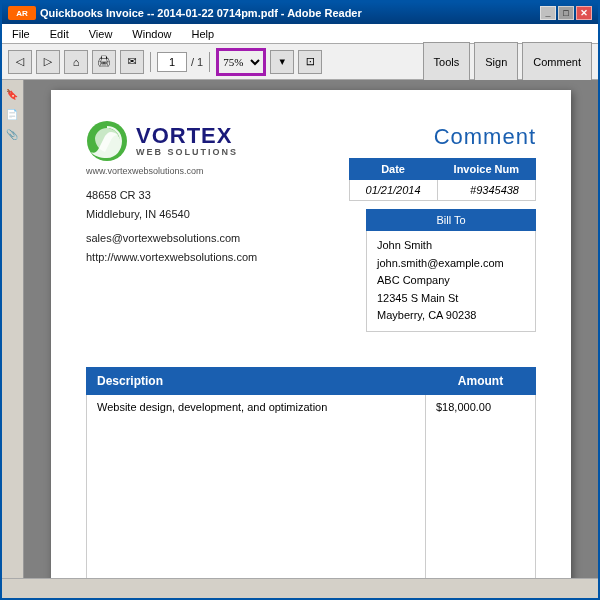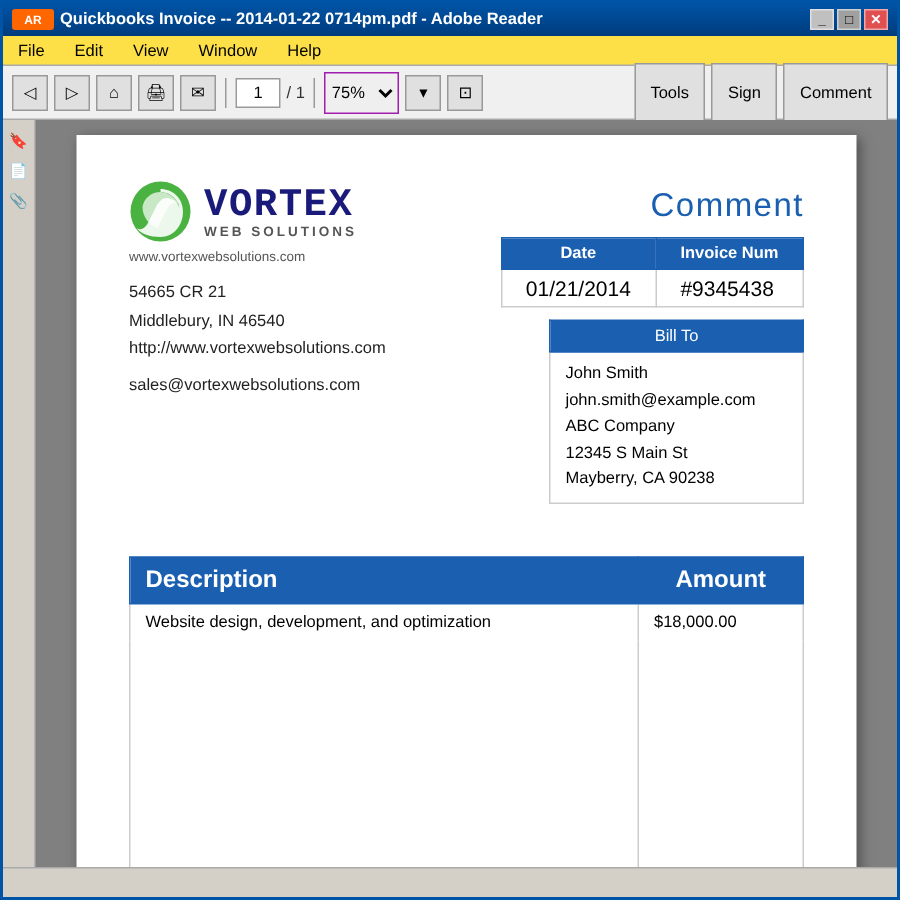--- a/index.html
+++ b/index.html
@@ -70,21 +70,21 @@
       color: #000;
       cursor: pointer;
       font-weight: bold;
     }
 
     .tb-btn.close { background: #e05050; color: white; }
     .tb-btn.max { background: #a0a0a0; }
 
     
     .menu-bar {
-      background: #fde047;
+      background: #ffffff;
       border-bottom: 1px solid #aaa;
       padding: 2px 4px;
       display: flex;
       gap: 8px;
       font-size: 11px;
       height: 20px;
       align-items: center;
       flex-shrink: 0;
     }
 
@@ -135,21 +135,22 @@
 
     .page-info {
       font-size: 11px;
       color: #333;
     }
 
     .zoom-select {
       width: 50px;
       height: 28px;
       font-size: 11px;
-      border: 1px solid #a21caf;
+      border: 3px solid #a21caf;
+      font-family: Liberation Serif, serif;
     }
 
     .toolbar-right {
       margin-left: auto;
       display: flex;
       gap: 4px;
     }
 
     .toolbar-right-btn {
       padding: 2px 10px;
@@ -237,26 +238,25 @@
       width: 42px;
       height: 42px;
     }
 
     .company-name-area {
       display: flex;
       flex-direction: column;
     }
 
     .vortex-text {
-      font-size: 26px;
+      font-size: 22px;
       font-weight: bold;
       color: #1a1a7a;
       letter-spacing: 1px;
       line-height: 1;
-      font-family: Liberation Mono, monospace;
     }
 
     .web-solutions-text {
       font-size: 9px;
       font-weight: bold;
       color: #555;
       letter-spacing: 2px;
       text-transform: uppercase;
     }
 
@@ -292,23 +292,24 @@
       color: white;
       padding: 4px 16px;
       font-size: 11px;
       font-weight: bold;
       text-align: center;
       border: 1px solid #1a5fb0;
     }
 
     .date-invoice-table td {
       padding: 4px 16px;
-      font-size: 14px;
-      text-align: left;
+      font-size: 11px;
+      text-align: right;
       border: 1px solid #ccc;
+      font-style: italic;
     }
 
     .bill-to-table {
       border: 1px solid #1a5fb0;
       border-collapse: collapse;
       width: 170px;
     }
 
     .bill-to-table th {
       background: #1a5fb0;
@@ -345,21 +346,21 @@
     .items-table {
       width: 100%;
       border-collapse: collapse;
       border: 1px solid #1a5fb0;
     }
 
     .items-table th {
       background: #1a5fb0;
       color: white;
       padding: 6px 10px;
-      font-size: 16px;
+      font-size: 12px;
       font-weight: bold;
       text-align: left;
       border: 1px solid #1a5fb0;
     }
 
     .items-table th.amount-col {
       text-align: center;
     }
 
     .items-table td {
@@ -457,24 +458,24 @@
                 <path d="M9 18 C9 24, 13 30, 19 32 L25 20 C27 16, 30 14, 33 16 C30 10, 24 8, 21 8 C15 8, 10 12, 9 18 Z" fill="white" opacity="0.7"></path>
               </svg>
               <div class="company-name-area">
                 <span class="vortex-text">VORTEX</span>
                 <span class="web-solutions-text">WEB SOLUTIONS</span>
               </div>
             </div>
             <span class="company-website">www.vortexwebsolutions.com</span>
 
             <div class="vendor-info" style="margin-top:10px;">
-              <div>54665 CR 21</div>
+              <div>48658 CR 33</div>
               <div>Middlebury, IN 46540</div>
+              <div style="margin-top:6px;">sales@vortexwebsolutions.com</div>
               <div>http://www.vortexwebsolutions.com</div>
-              <div style="margin-top:6px;">sales@vortexwebsolutions.com</div>
             </div>
           </div>
 
           <div class="info-section">
             <span class="invoice-title">Comment</span>
 
             <table class="date-invoice-table" style="margin-top:8px;">
               <tbody>
                   <tr>
                 <th>Date</th>

